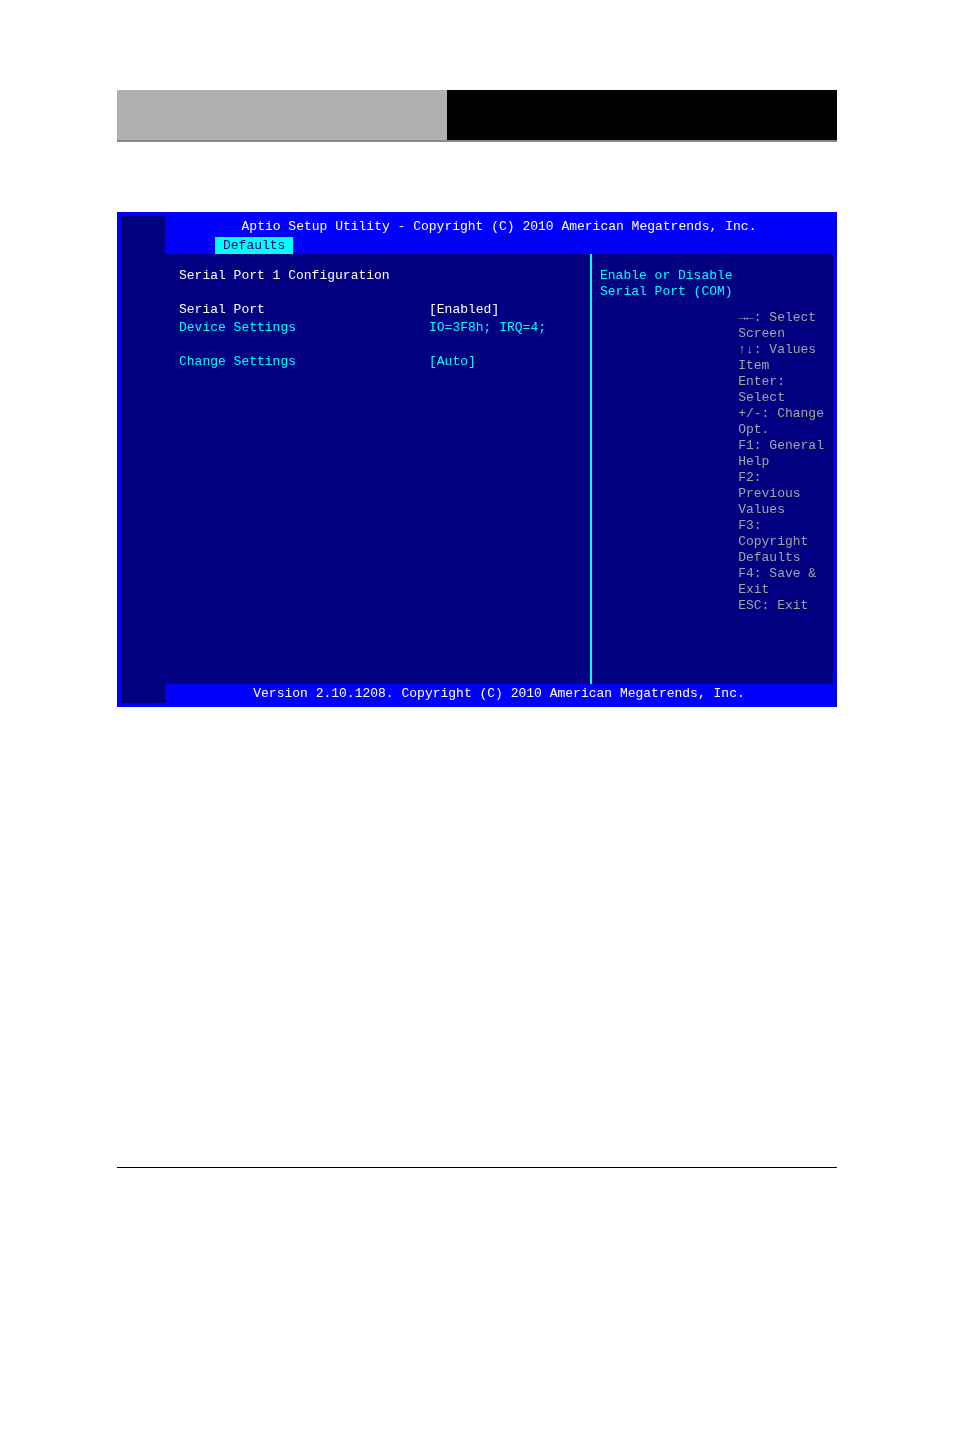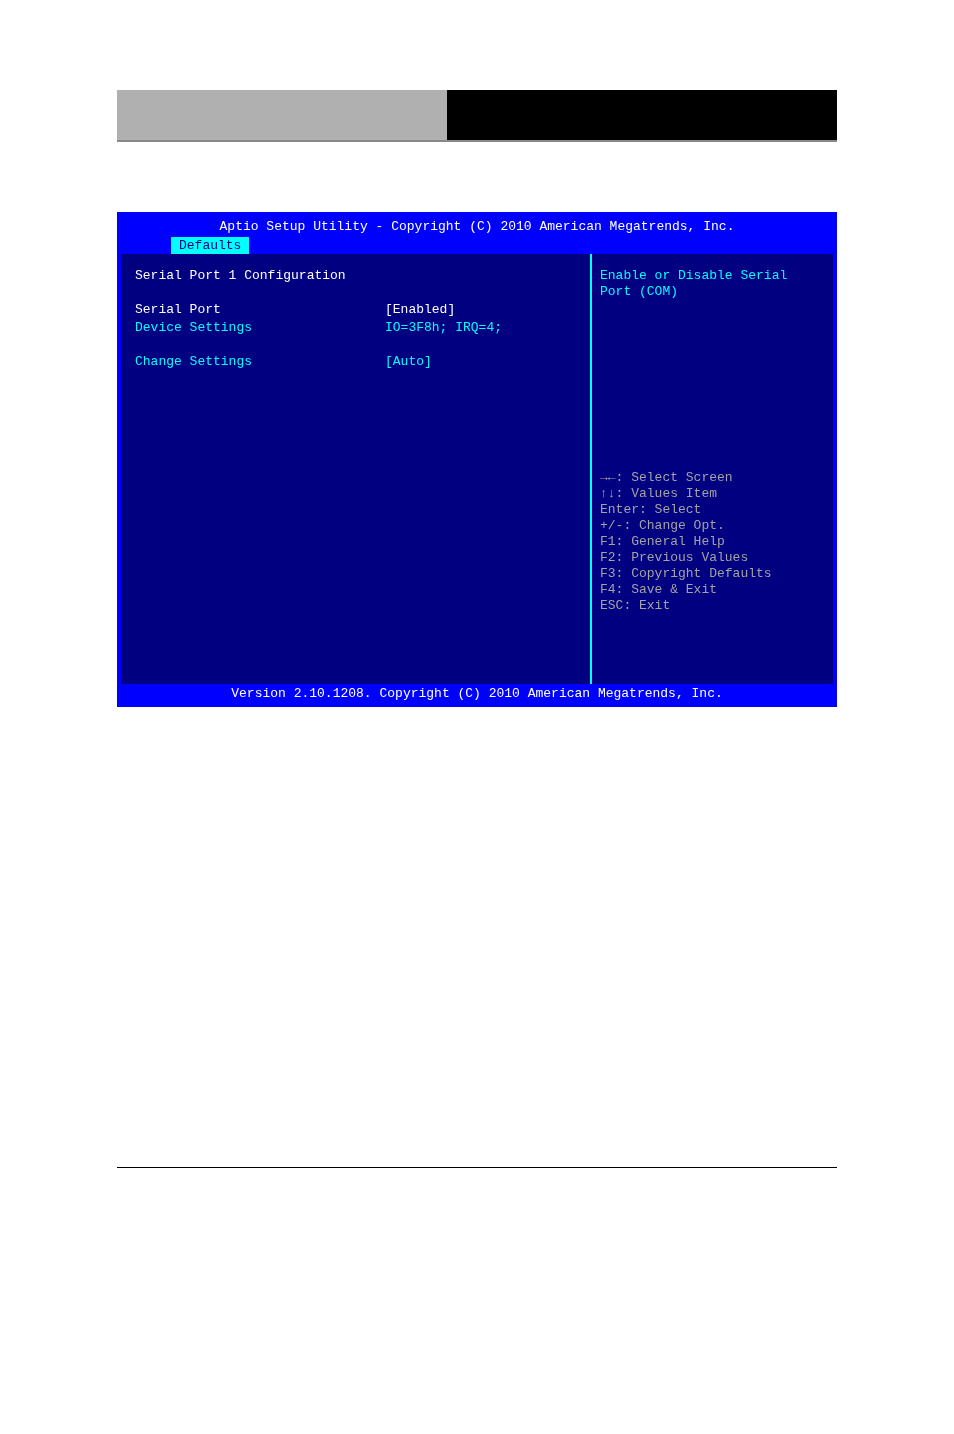--- a/index.html
+++ b/index.html
@@ -26,20 +26,21 @@
     margin-right: 117px;
     border-bottom: 2px solid #888;
   }
   .bios-container {
     margin: 70px 117px 8px 117px;
     border: 4px solid #0000ff;
     background: #000080;
     font-family: "Courier New", monospace;
     font-size: 13px;
     color: #00ffff;
+    padding-left: 44px;
   }
   .bios-title {
     background: #0000ff;
     color: #ffffff;
     text-align: center;
     padding: 3px 0;
     font-size: 13px;
   }
   .bios-tabs {
     background: #0000ff;
@@ -58,21 +59,21 @@
   }
   .bios-left {
     flex: 1;
     padding: 14px 10px 10px 14px;
     border-right: 2px solid #00ffff;
   }
   .bios-right {
     width: 225px;
     padding: 14px 8px 10px 8px;
     display: flex;
-    flex-direction: column;
+    flex-direction: row;
   }
   .row {
     display: flex;
     margin-bottom: 2px;
     line-height: 16px;
   }
   .label {
     width: 250px;
     white-space: pre;
   }

